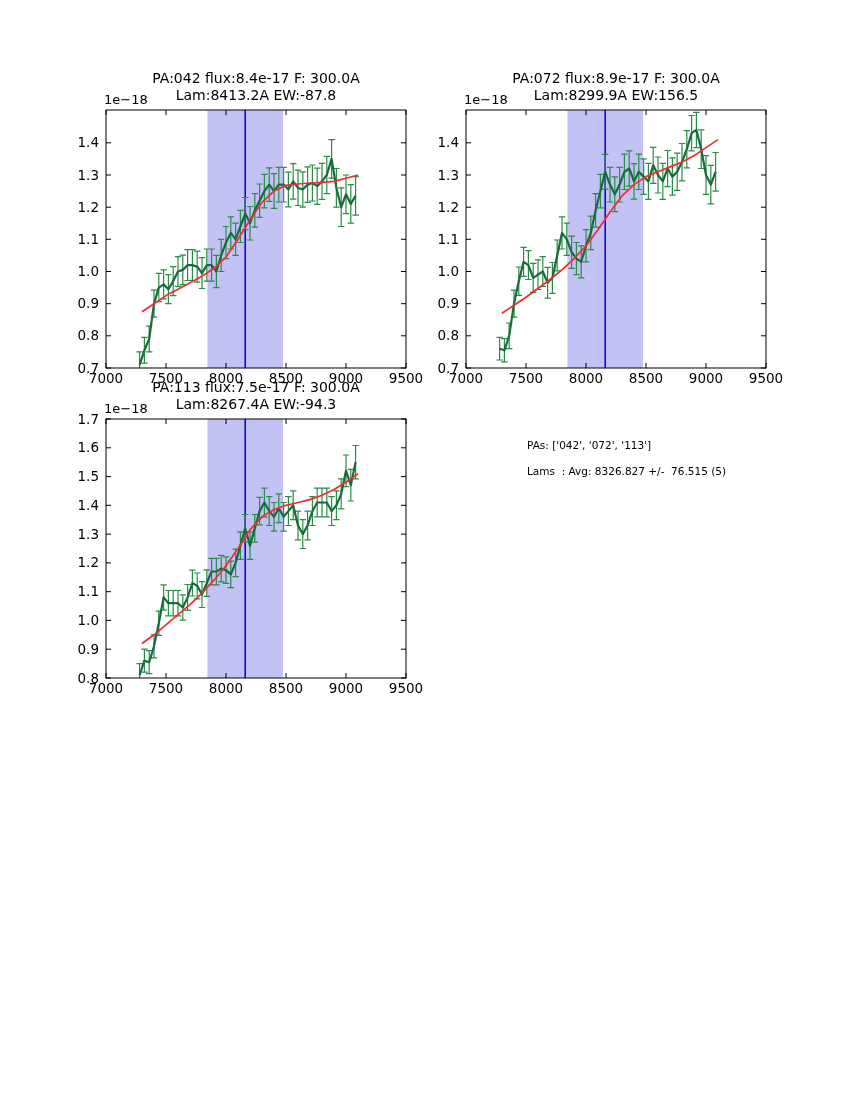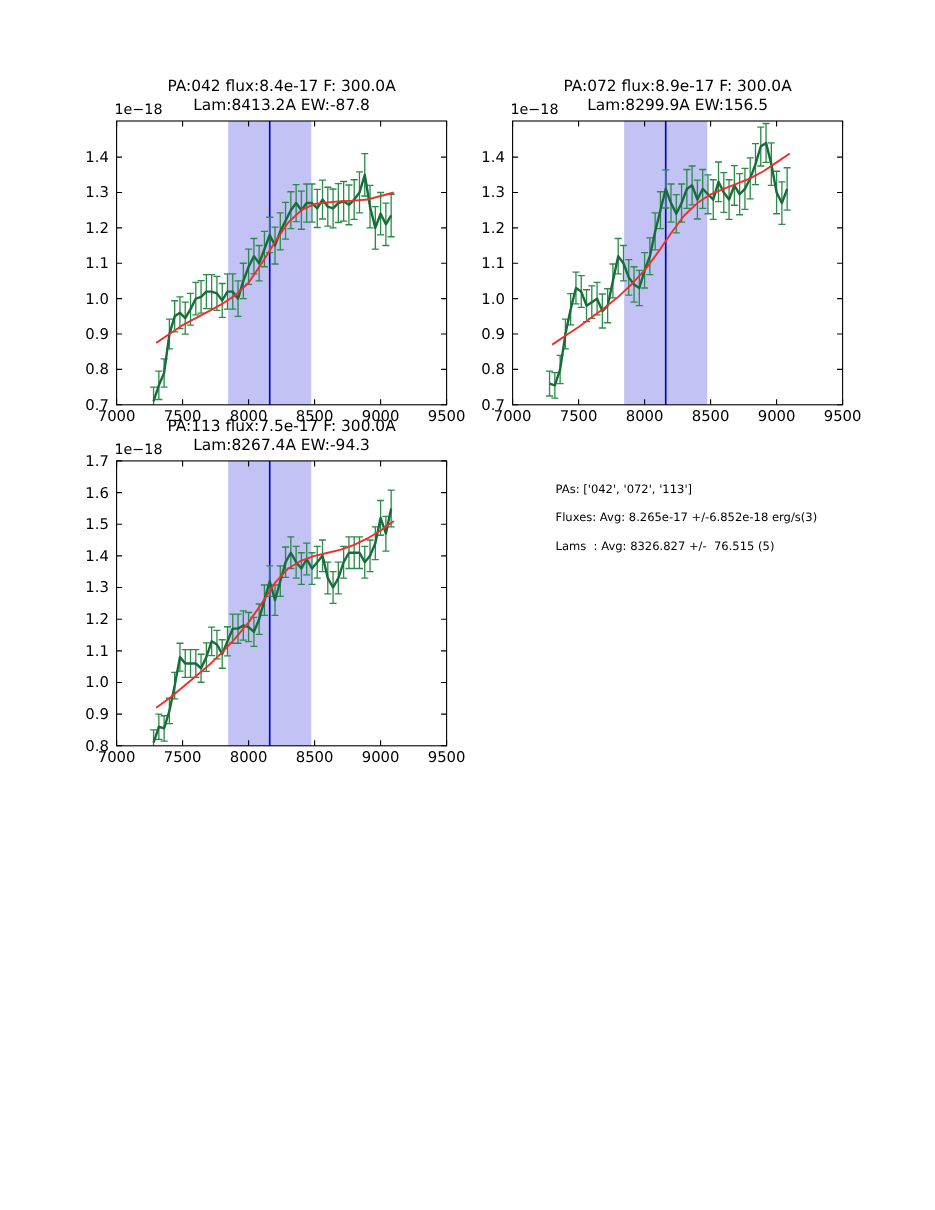--- a/index.html
+++ b/index.html
@@ -6,21 +6,21 @@
   body{
     width:850px;height:1100px;background:#ffffff;position:relative;
     font-family:"DejaVu Sans",sans-serif;overflow:hidden;
   }
   #figure-svg{position:absolute;left:0;top:0;}
   #figure-svg text{fill:#000000;}
   #figure-svg text.tick{font:13.5px "DejaVu Sans",sans-serif;}
   #figure-svg text.title{font:14px "DejaVu Sans",sans-serif;}
   #figure-svg text.offset{font:13px "DejaVu Sans",sans-serif;}
   .stats{
-    position:absolute;left:505px;top:433px;
+    position:absolute;left:527px;top:433px;
     font-size:10.5px;line-height:25.8px;color:#000;
   }
   .stats div{white-space:pre;}
 </style>
 </head>
 <body>
 
 <div>
   <svg id="figure-svg" width="850" height="1100">
       <g>
@@ -121,16 +121,15 @@
         <text x="99" y="452.3" text-anchor="end" class="tick">1.6</text>
         <text x="99" y="423.5" text-anchor="end" class="tick">1.7</text>
         <text x="104" y="413" class="offset">1e−18</text>
         <text x="256" y="392" text-anchor="middle" class="title">PA:113 flux:7.5e-17 F: 300.0A</text>
         <text x="256" y="409" text-anchor="middle" class="title">Lam:8267.4A EW:-94.3</text>
       </g>
     </svg>
 
   <div class="stats">
     <div>PAs: ['042', '072', '113']</div>
-    <div>Fluxes: Avg: 8.265e-17 +/-6.852e-18 erg/s(3)</div>
     <div>Lams  : Avg: 8326.827 +/-  76.515 (5)</div>
   </div>
 </div>
 
 </body></html>

